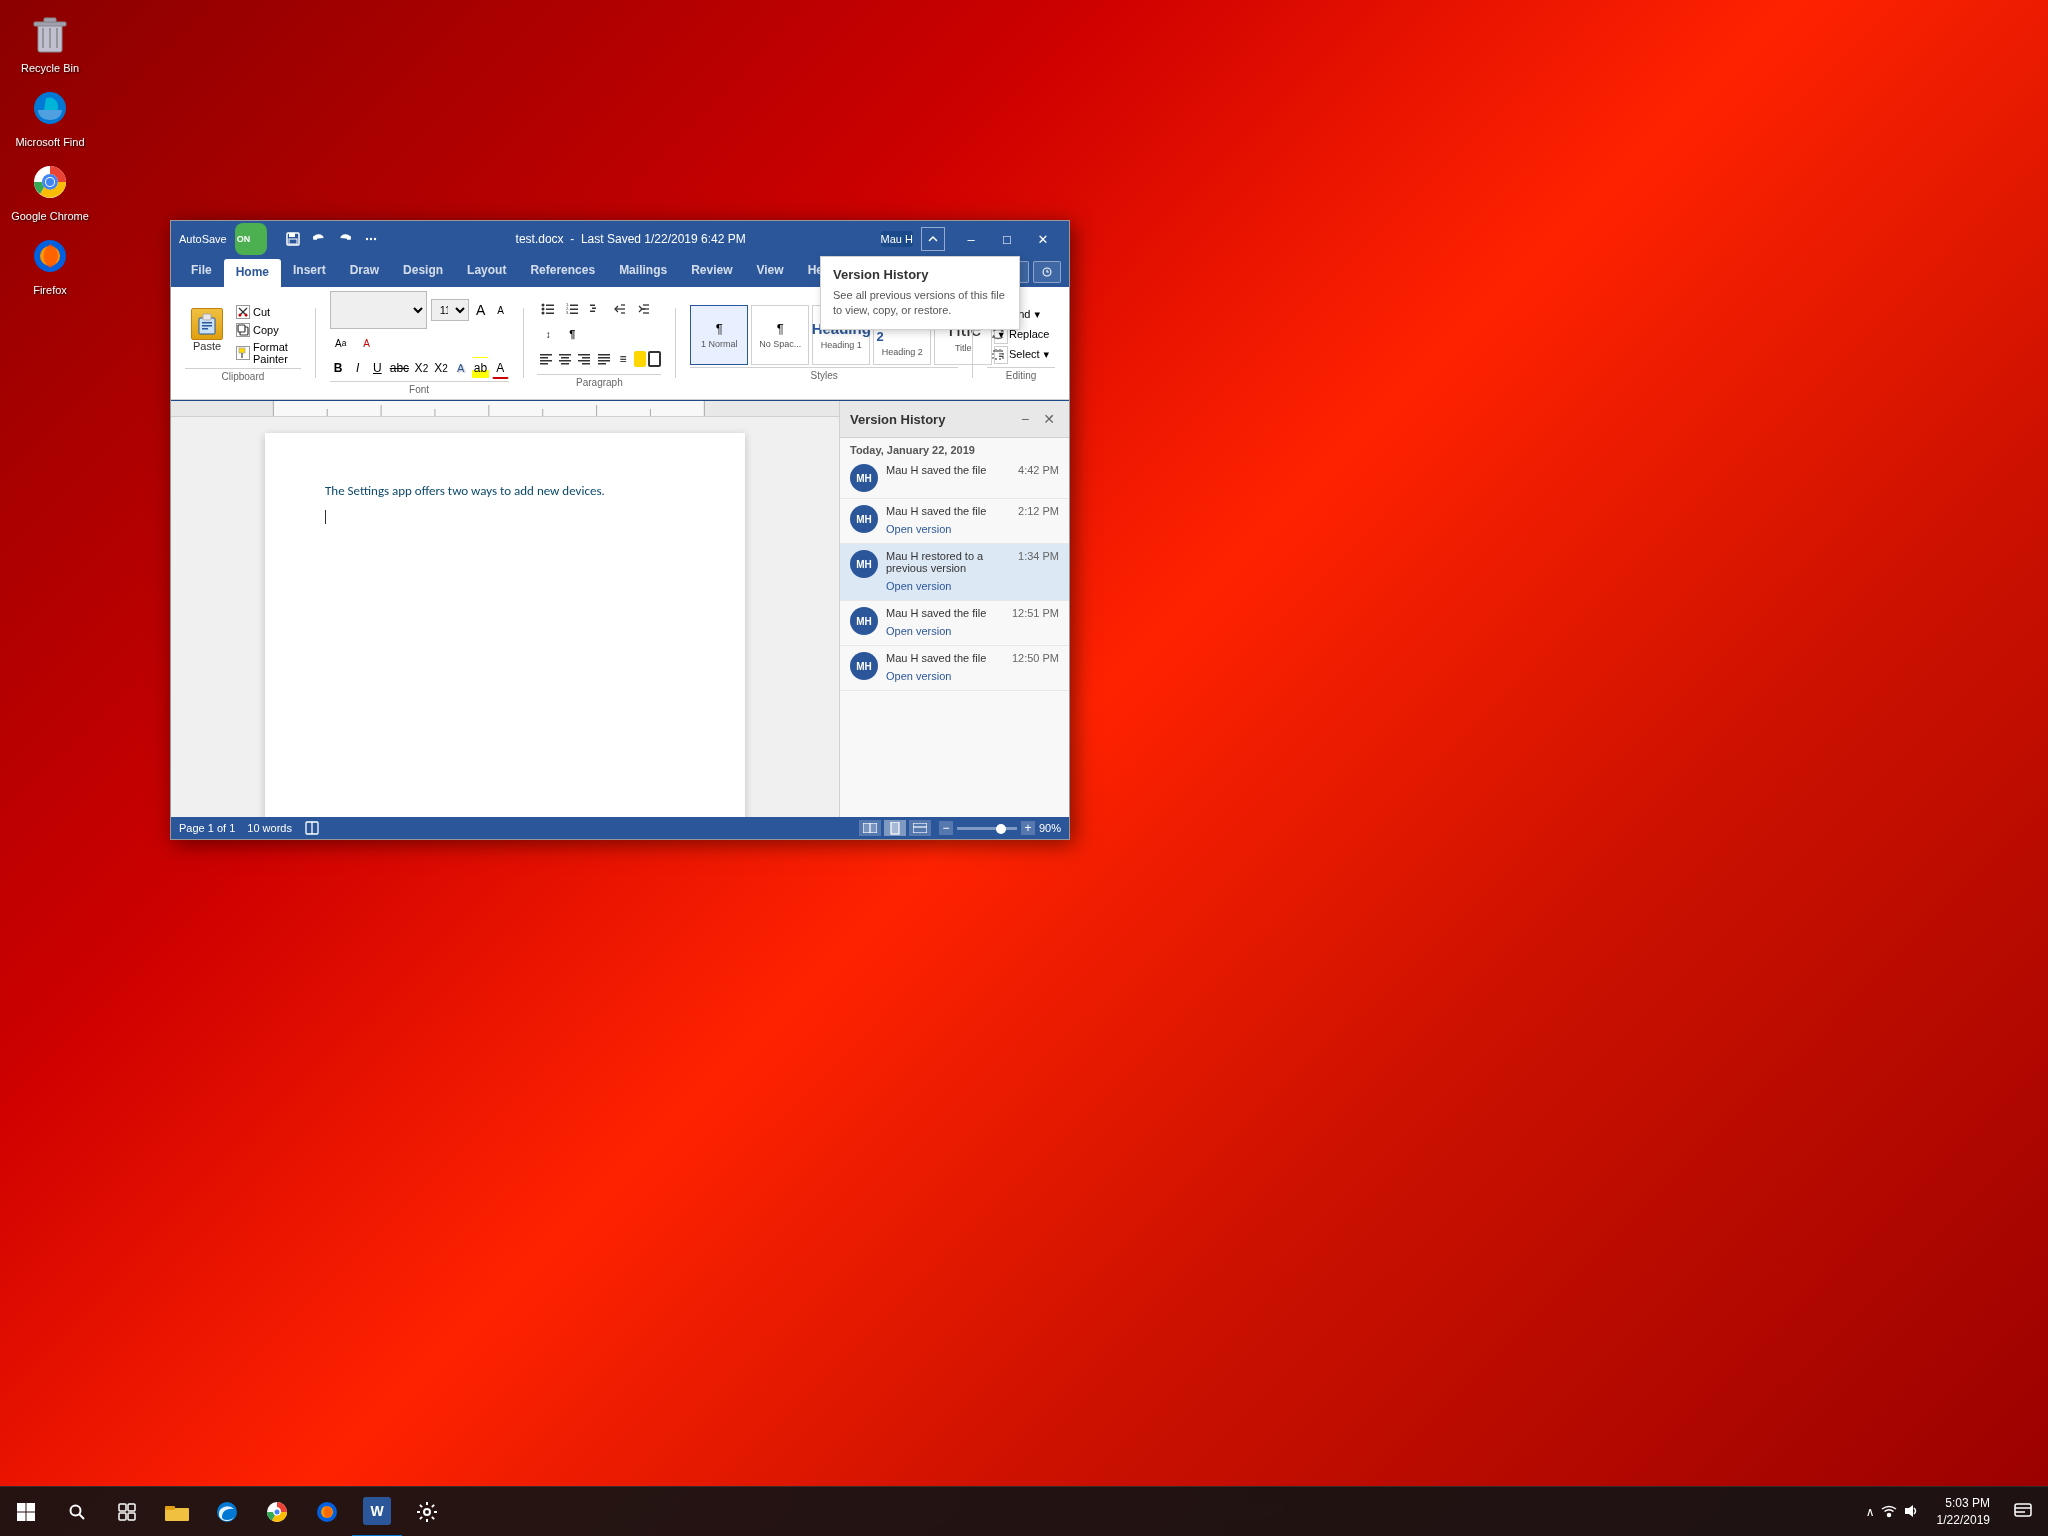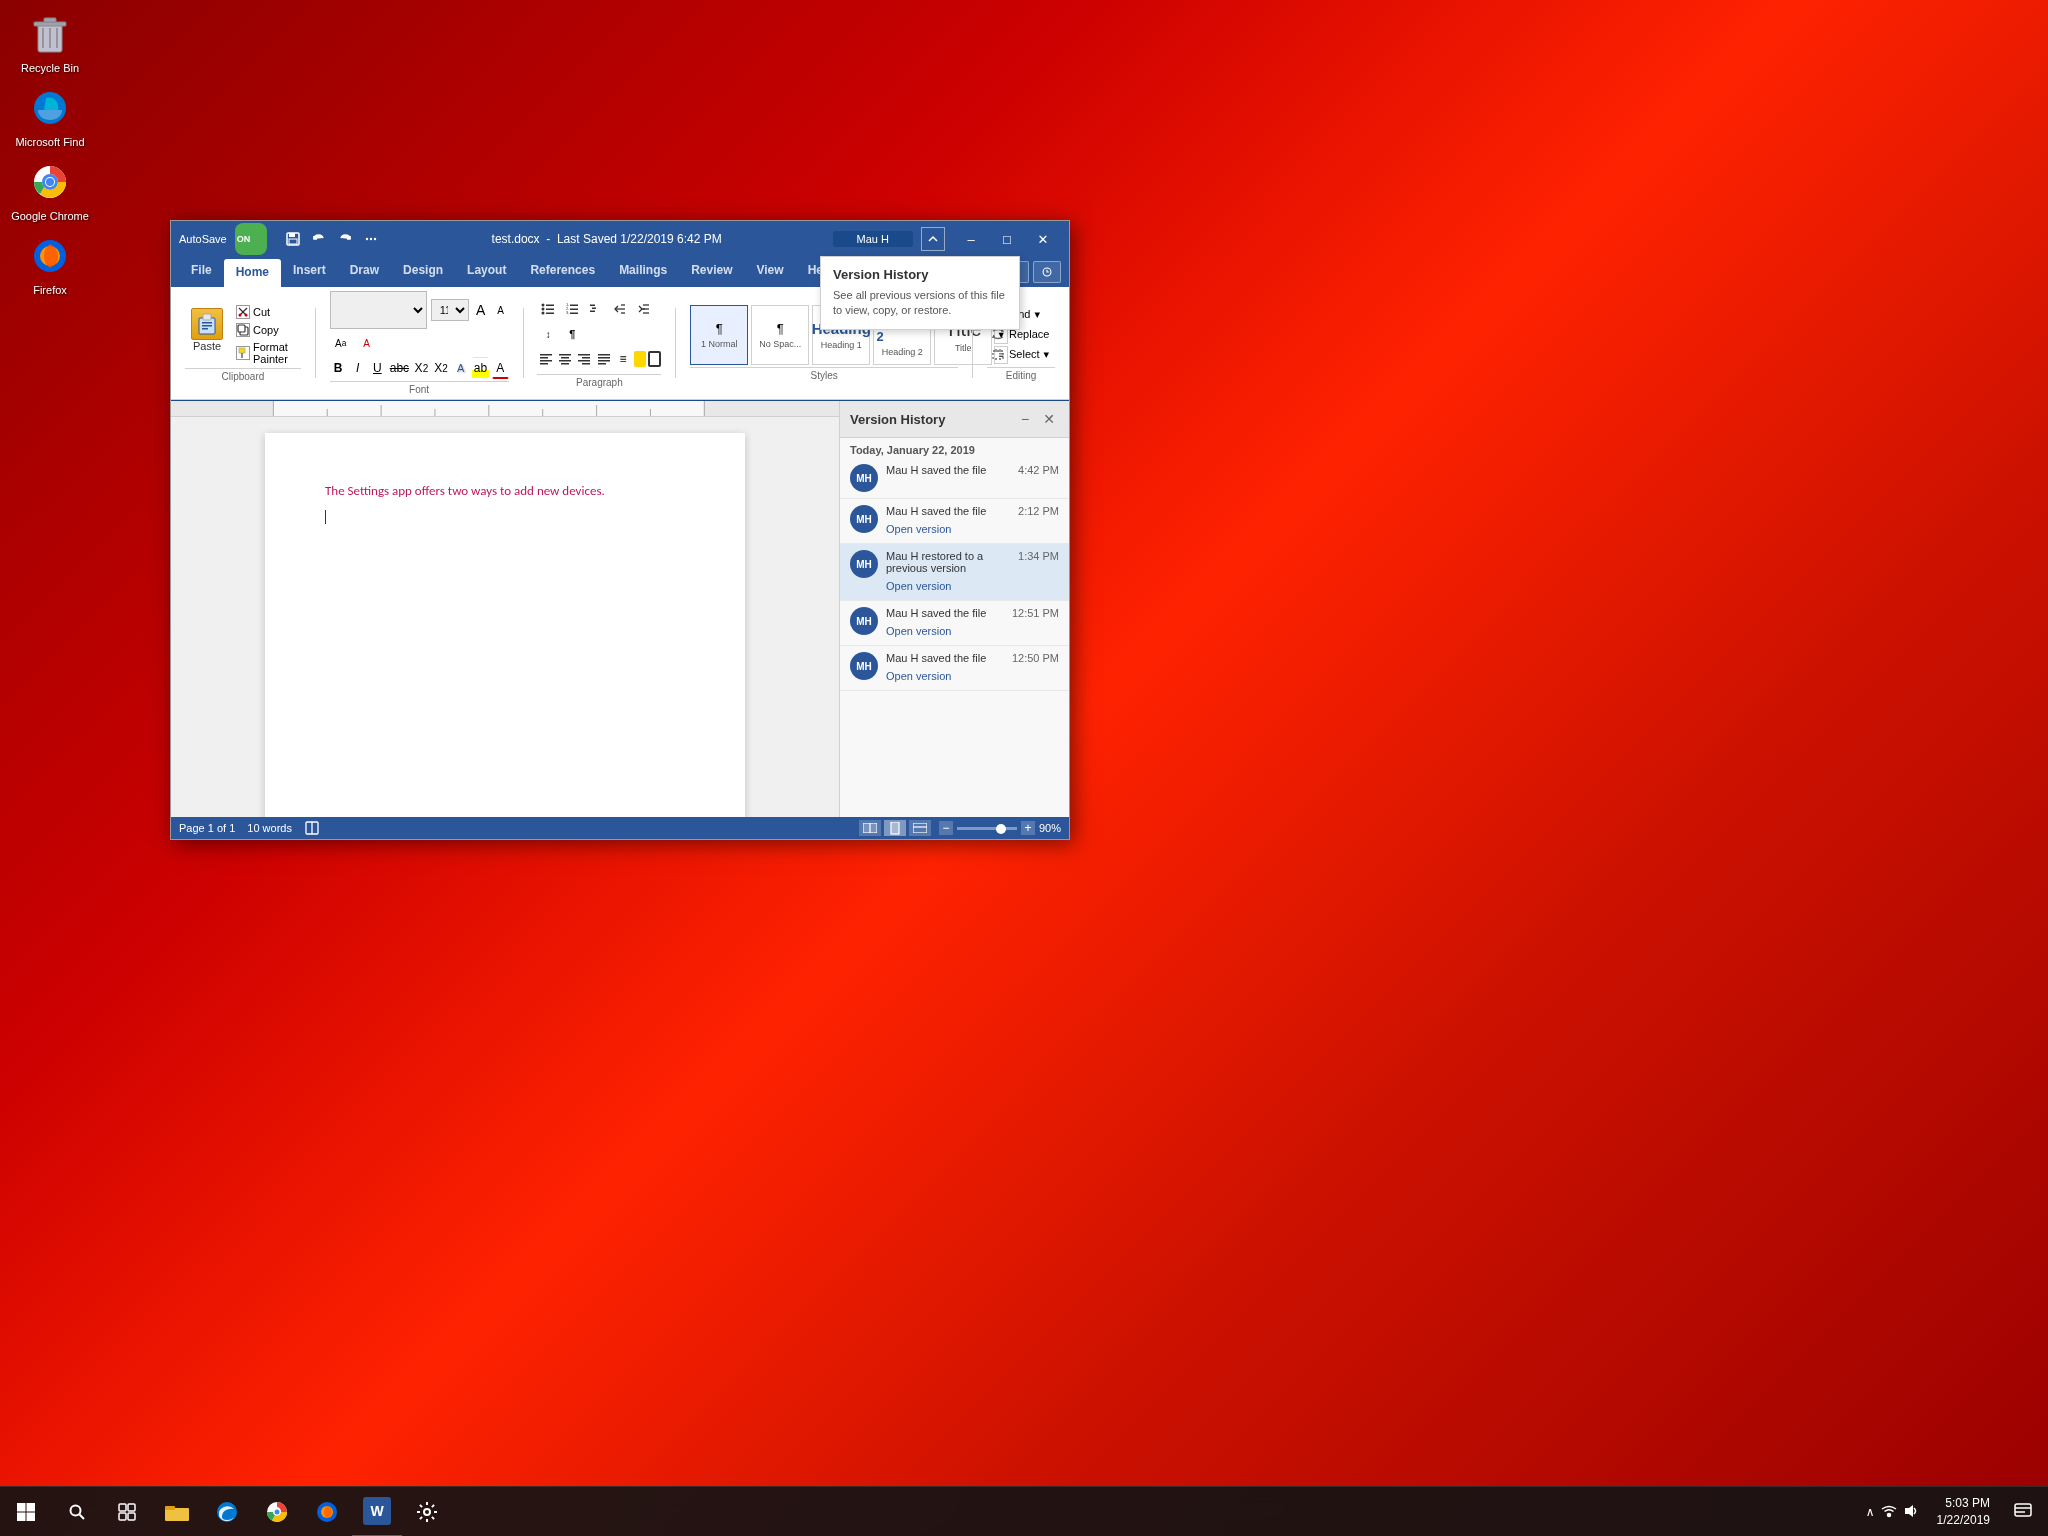--- a/index.html
+++ b/index.html
@@ -215,21 +215,21 @@
     }
     .title-bar-right {
       display: flex;
       align-items: center;
       gap: 8px;
     }
     .title-user {
       color: white;
       font-size: 11px;
       background: #1a4a8a;
-      padding: 2px 24px;
+      padding: 2px 0;
       border-radius: 3px;
     }
     .window-controls {
       display: flex;
       gap: 0;
     }
     .win-ctrl {
       width: 36px;
       height: 36px;
       display: flex;
@@ -513,21 +513,21 @@
       background: white;
       width: 480px;
       min-height: 600px;
       box-shadow: 0 2px 8px rgba(0,0,0,0.2);
       padding: 48px 60px;
       position: relative;
     }
     .doc-text {
       font-size: 13px;
       font-family: 'Calibri', Arial, sans-serif;
-      color: #be185d;
+      color: #0c4a6e;
       line-height: 1.5;
     }
     .doc-cursor {
       display: inline-block;
       width: 1px;
       height: 14px;
       background: #333;
       vertical-align: text-bottom;
       animation: blink 1s infinite;
     }

